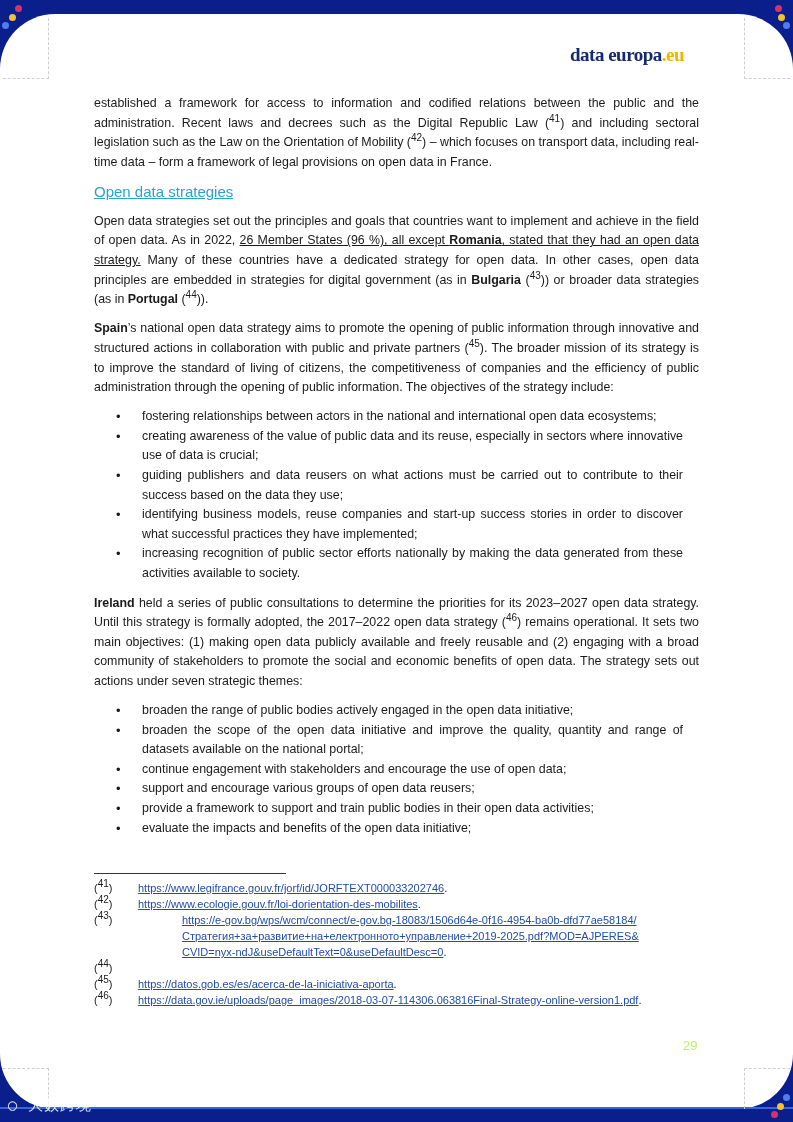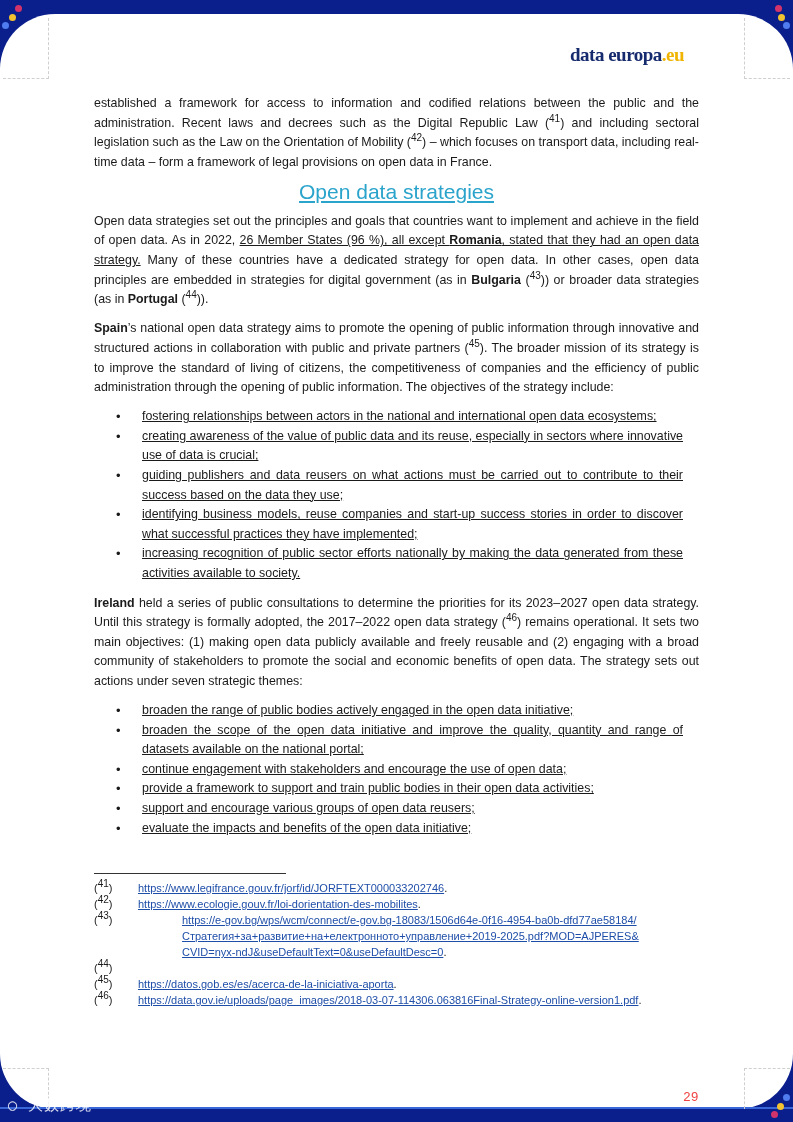--- a/index.html
+++ b/index.html
@@ -31,42 +31,41 @@
     position:absolute; left:570px; top:44px; font-size:19px; font-weight:bold;
     color:#162a6e; letter-spacing:-0.5px; font-family:Liberation Serif, serif;
   }
   .logo .dot-accent { color:#f0b400; }
   .content {
     position:absolute; left:94px; top:94px; width:605px;
     font-size:12.4px; line-height:19.6px;
   }
   p { margin:0 0 9.5px 0; text-align:justify; }
   .h2 {
-    color:#2ba4cc; font-size:21px; text-decoration:underline; margin:3px 0 10px 0;
+    color:#2ba4cc; font-size:15px; text-decoration:underline; margin:3px 0 10px 0;
     line-height:20px;
-    text-align:center;
   }
   sup { font-size:10px; line-height:0; vertical-align:super; }
   .u { text-decoration:underline; }
-  ul { margin:0 16px 10px 0; padding:0; list-style:none;text-decoration:underline; }
+  ul { margin:0 16px 10px 0; padding:0; list-style:none; }
   li { position:relative; padding-left:48px; text-align:justify; }
   li::before {
     content:"\2022"; position:absolute; left:22px; top:0; font-size:13px;
   }
   .fn-rule {
     position:absolute; left:94px; top:873px; width:192px; border-top:1px solid #333;
   }
   .footnotes {
     position:absolute; left:94px; top:880px; width:610px; font-size:11px; line-height:16px;
   }
   .fn { display:flex;gap:16px; }
   .fn-num { width:28px; flex:none; }
   .fn-link { color:#1f4ea8; text-decoration:underline; word-break:break-all; }
   .page-num {
-    position:absolute; left:683px; top:1090px; font-size:13px; color:#ef4444;font-family:Liberation Mono, monospace;
+    position:absolute; left:683px; top:1038px; font-size:13px; color:#bef264;
   }
   .watermark {
     position:absolute; left:8px; top:1096px; font-size:15px; color:rgba(255,255,255,0.85);
     font-family:Liberation Mono, monospace; letter-spacing:1px;
   }
 </style>
 </head>
 <body>
 
 <div class="frame-top"></div>
@@ -121,22 +120,22 @@
   </ul>
 
   <p>
     <b>Ireland</b><span> held a series of public consultations to determine the priorities for its 2023–2027 open data strategy. Until this strategy is formally adopted, the 2017–2022 open data strategy (</span><sup>46</sup><span>) remains operational. It sets two main objectives: (1) making open data publicly available and freely reusable and (2) engaging with a broad community of stakeholders to promote the social and economic benefits of open data. The strategy sets out actions under seven strategic themes:</span>
   </p>
 
   <ul>
     <li>broaden the range of public bodies actively engaged in the open data initiative;</li>
     <li>broaden the scope of the open data initiative and improve the quality, quantity and range of datasets available on the national portal;</li>
     <li>continue engagement with stakeholders and encourage the use of open data;</li>
+    <li>support and encourage various groups of open data reusers;</li>
     <li>provide a framework to support and train public bodies in their open data activities;</li>
-    <li>support and encourage various groups of open data reusers;</li>
     <li>evaluate the impacts and benefits of the open data initiative;</li>
   </ul>
 </div>
 
 <div class="fn-rule"></div>
 
 <div class="footnotes">
   <div class="fn">
     <span class="fn-num">(<sup>41</sup>)</span>
     <span><a class="fn-link">https://www.legifrance.gouv.fr/jorf/id/JORFTEXT000033202746</a>.</span>

